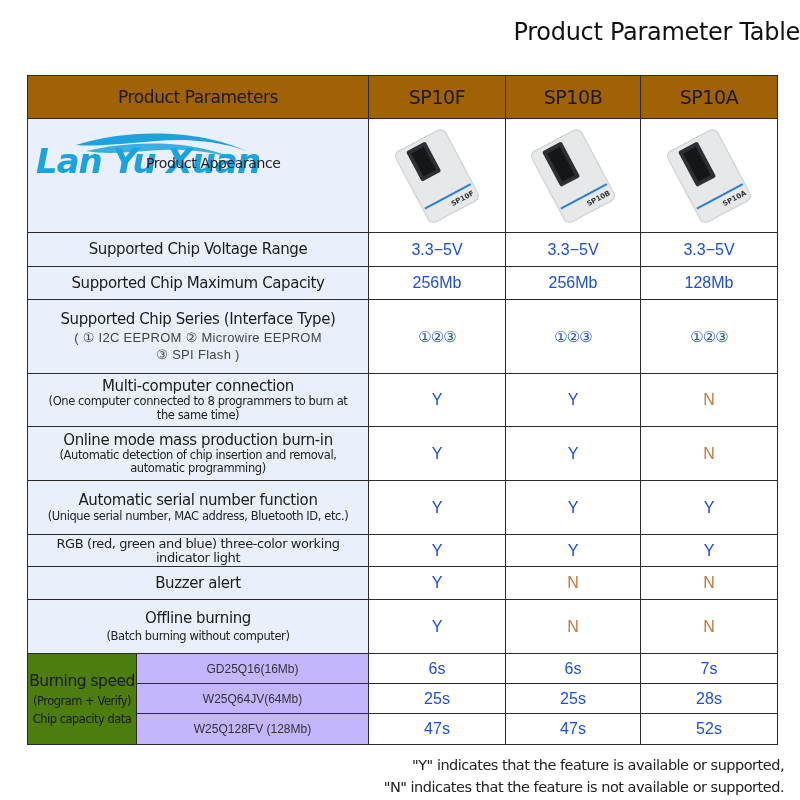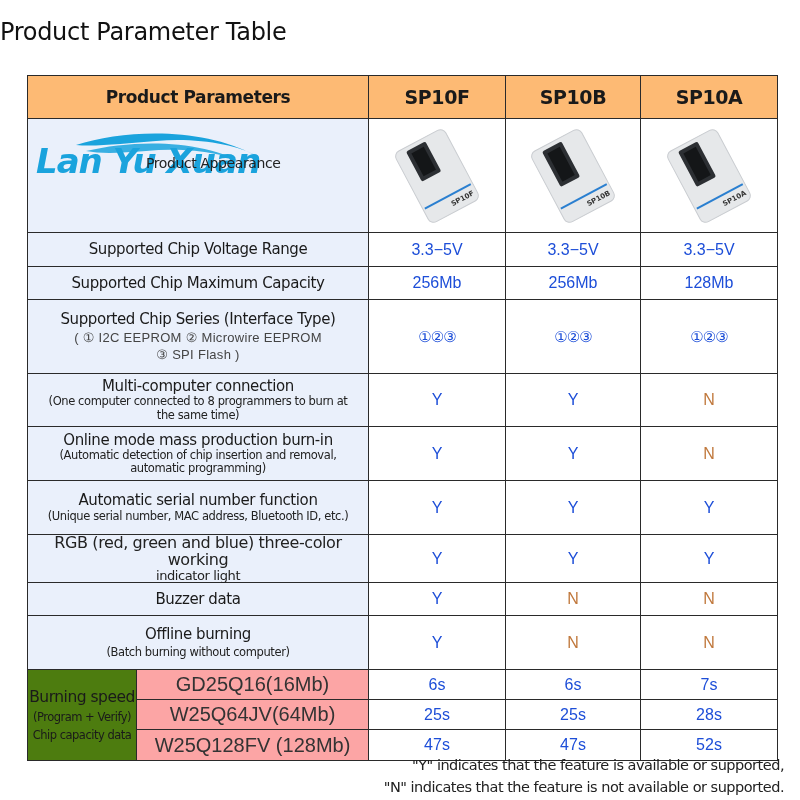--- a/index.html
+++ b/index.html
@@ -1,44 +1,44 @@
 <!DOCTYPE html>
 <html><head>
 <meta charset="utf-8">
 <style>
   html, body { margin: 0; padding: 0; }
   body {
     width: 800px; height: 800px; background: #ffffff; position: relative; overflow: hidden;
     font-family: "Liberation Sans", sans-serif; color: #1a1a1a;
   }
   .title {
-    position: absolute; top: 18px; left: 0; width: 800px; text-align: left;
+    position: absolute; top: 18px; left: 0; width: 800px; text-align: right;
     font-family: "DejaVu Sans", sans-serif; font-size: 24px; letter-spacing: -0.3px; color: #111;
   }
   table.params {
     position: absolute; left: 27px; top: 75px; width: 750px;
     border-collapse: collapse; table-layout: fixed;
   }
   table.params td, table.params th {
     border: 1.5px solid #2a2a2a; padding: 0; text-align: center; vertical-align: middle;
   }
-  th { background: #fdba74; font-weight: bold; height: 42px; }
+  th { background: #a16207; font-weight: normal; height: 42px; }
   th.param-head { font-family: "DejaVu Sans", sans-serif; font-size: 17px; letter-spacing: -0.4px; }
   th.model-head { font-family: "DejaVu Sans", sans-serif; font-size: 19px; letter-spacing: -0.4px; }
   td.label { background: #eaf0fb; font-family: "DejaVu Sans", sans-serif; letter-spacing: -0.4px; line-height: 1.15; }
   td.label .main { font-size: 15px; color: #1a1a1a; }
   td.label .sub { font-size: 11.5px; color: #222; }
   td.label .sub2 { font-family: "Liberation Sans", sans-serif; font-size: 13px; color: #444; letter-spacing: 0.3px; line-height: 1.5; }
   td.val { background: #ffffff; font-size: 16px; color: #1d4ed8; }
   td.val.no { color: #c0783c; }
   td.val.circ { font-size: 15px; letter-spacing: -1px; }
   td.speed-label { background: #4d7c0f; font-family: "DejaVu Sans", sans-serif; letter-spacing: -0.5px; line-height: 1.55; }
   td.speed-label .l1 { font-size: 15.5px; }
   td.speed-label .l2, td.speed-label .l3 { font-size: 11.5px; }
-  td.chip { background: #fca5a5; text-align: left; padding-left: 10px; font-size: 20px; color: #333; }
+  td.chip { background: #c4b5fd; text-align: left; padding-left: 10px; font-size: 12px; color: #333; }
   td.img-cell { background: #fff; height: 112px; position: relative; }
   td.appearance-cell { background: #eaf0fb; position: relative; }
   .logo {
     position: absolute; left: 8px; top: 8px; width: 240px; height: 70px;
   }
   .logo-text {
     position: absolute; left: 8px; top: 22px; font-family: "DejaVu Sans", sans-serif; font-weight: bold;
     font-style: italic; font-size: 34px; color: #1aa3dd; letter-spacing: -1px; white-space: nowrap; text-align: right;
   }
   .appearance-label {
@@ -167,30 +167,30 @@
       <div class="main">Automatic serial number function</div>
       <div class="sub">(Unique serial number, MAC address, Bluetooth ID, etc.)</div>
     </td>
     <td class="val">Y</td>
     <td class="val">Y</td>
     <td class="val">Y</td>
   </tr>
 
   <tr style="height:32px">
     <td class="label" colspan="2">
-      <div class="sub" style="font-size:16px;line-height:1.05">RGB (red, green and blue) three-color working</div>
+      <div class="sub" style="font-size:13px;line-height:1.05">RGB (red, green and blue) three-color working</div>
       <div class="sub" style="font-size:13px;line-height:1.05">indicator light</div>
     </td>
     <td class="val">Y</td>
     <td class="val">Y</td>
     <td class="val">Y</td>
   </tr>
 
   <tr style="height:33px">
-    <td class="label" colspan="2"><span class="main">Buzzer data</span></td>
+    <td class="label" colspan="2"><span class="main">Buzzer alert</span></td>
     <td class="val">Y</td>
     <td class="val no">N</td>
     <td class="val no">N</td>
   </tr>
 
   <tr style="height:54px">
     <td class="label" colspan="2">
       <div class="main" style="margin-bottom:3px">Offline burning</div>
       <div class="sub">(Batch burning without computer)</div>
     </td>

